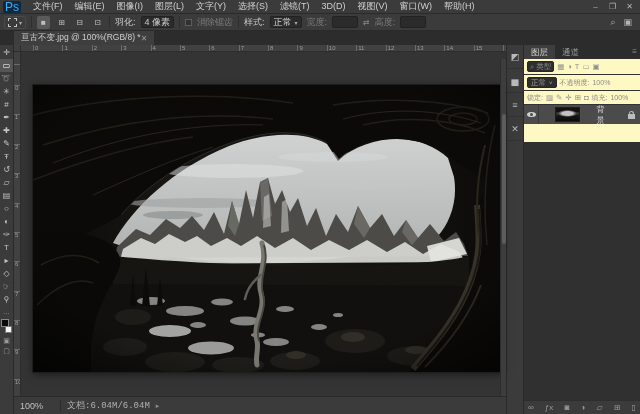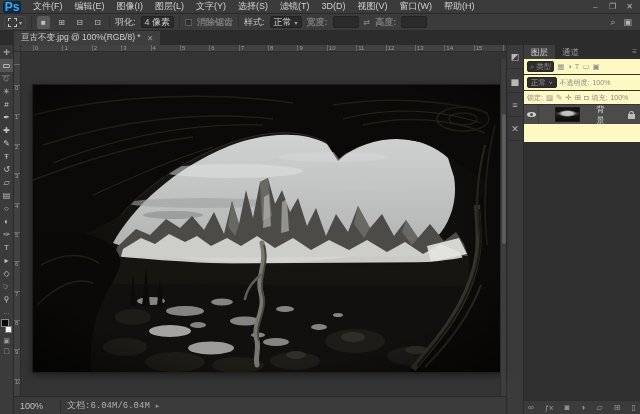--- a/index.html
+++ b/index.html
@@ -7,52 +7,52 @@
   .app {
     position:relative; width:640px; height:414px; overflow:hidden;
     font-family:"Liberation Sans","DejaVu Sans",sans-serif;
     font-size:9px; color:#d6d6d6; background:#3b3b3b; user-select:none;
   }
   
   .menubar { position:absolute; left:0; top:0; width:640px; height:14px;
     background:#3b3b3b; border-bottom:1px solid #2a2a2a;
     display:flex; align-items:center; gap:0; }
   .pslogo { width:18px; height:12px; margin:0 6px 0 3px; background:#0c2b42;
-    color:#43a8f0; font-weight:bold; font-size:12px; display:flex;
+    color:#43a8f0; font-weight:normal; font-size:12px; display:flex;
     align-items:center; justify-content:center; border-radius:2px; }
   .menuitem { padding:0 6px; color:#cfcfcf; line-height:13px; white-space:nowrap; cursor:default; }
   .winctrls { position:absolute; right:2px; top:0; height:13px; display:flex; }
   .winctrls span { width:17px; text-align:center; color:#b5b5b5; font-size:8px; line-height:13px; }
   
   .optionsbar { position:absolute; left:0; top:14px; width:640px; height:17px;
     background:#3b3b3b; border-bottom:1px solid #2a2a2a;
     display:flex; align-items:center; gap:5px; padding:0 4px; }
   .toolpreview { display:flex; align-items:center; gap:2px; padding:1px 3px; border:1px solid #4a4a4a; border-radius:2px;}
   .marqbox { width:9px; height:9px; border:1px dashed #c8c8c8; }
   .caret { font-size:6px; color:#aaa; }
   .vsep { width:1px; height:12px; background:#2e2e2e; }
   .modebtn { width:13px; height:13px; display:flex; align-items:center; justify-content:center;
     color:#c0c0c0; font-size:8px; border-radius:2px; }
   .modebtn.active { background:#5a5a5a; }
   .optlabel { color:#c8c8c8; white-space:nowrap; }
-  .optlabel.dim, .dim { color:#7b7b7b;font-weight:bold; }
+  .optlabel.dim, .dim { color:#7b7b7b; }
   .field { background:#2b2b2b; border:1px solid #222; border-radius:2px;
     padding:0 3px; height:12px; line-height:11px; color:#c8c8c8; }
   .field.small { width:26px; }
   .checkbox { width:7px; height:7px; border:1px solid #5c5c5c; background:#303030; display:inline-block; }
   .dropfield { display:flex; align-items:center; gap:3px; background:#2b2b2b;
     border:1px solid #222; border-radius:2px; padding:0 3px; height:12px; }
   .swapicon { color:#8a8a8a; font-size:8px; }
   .selmaskbtn { border:1px solid #6a6a6a; border-radius:2px; padding:0 7px;
     height:13px; line-height:12px; color:#c8c8c8; background:#424242; white-space:nowrap; }
   .obright { margin-left:auto; display:flex; gap:8px; align-items:center; padding-right:4px; }
   .obicon { color:#b5b5b5; font-size:9px; }
   
   .tabstrip { position:absolute; left:0; top:31px; width:640px; height:14px; background:#2c2c2c; display:flex; }
-  .doctab { margin-left:14px; background:#3e3e3e; padding:0 7px; display:flex; gap:6px;
+  .doctab { margin-left:14px; background:#3e3e3e; padding:0 7px; display:flex; 
     align-items:center; color:#cfcfcf; white-space:nowrap; font-size:8.5px; }
   .doctab .closex { color:#9a9a9a; font-size:8px; }
   
   .main { position:absolute; left:0; top:45px; width:640px; height:369px; display:flex; }
   
   .toolbar { width:14px; background:#3b3b3b; border-right:1px solid #2a2a2a;
     display:flex; flex-direction:column; align-items:stretch; padding-top:1px; }
   .tool { height:13px; display:flex; align-items:center; justify-content:center;
     color:#c4c4c4; font-size:8px; }
   .tool.active { background:#555; color:#fff; }

